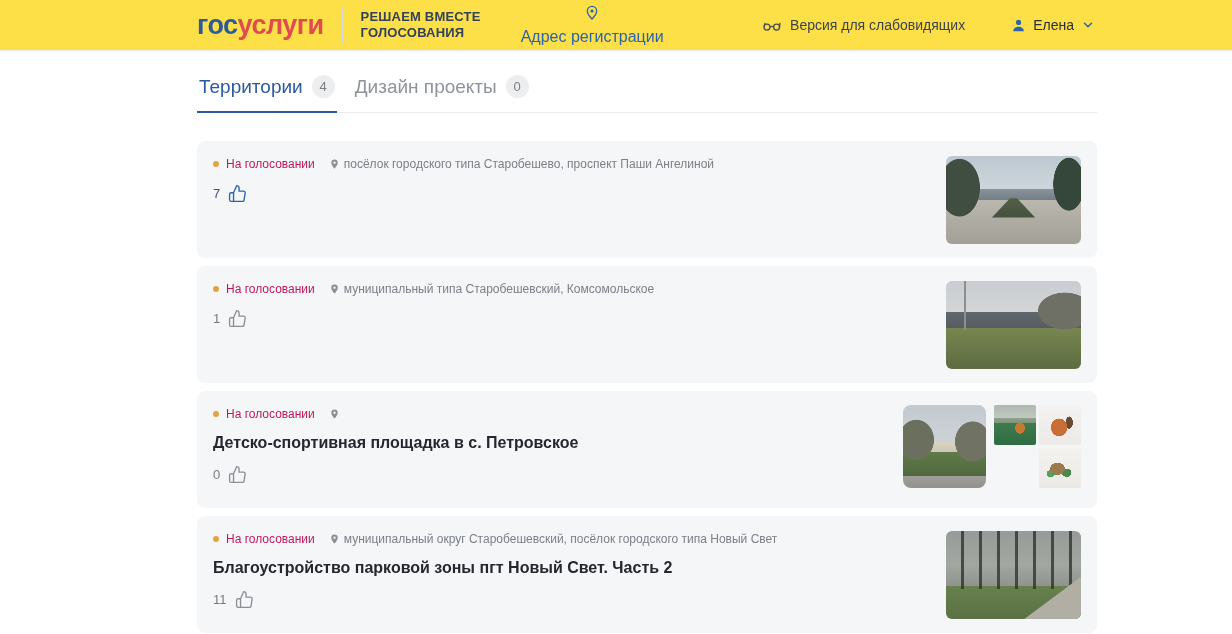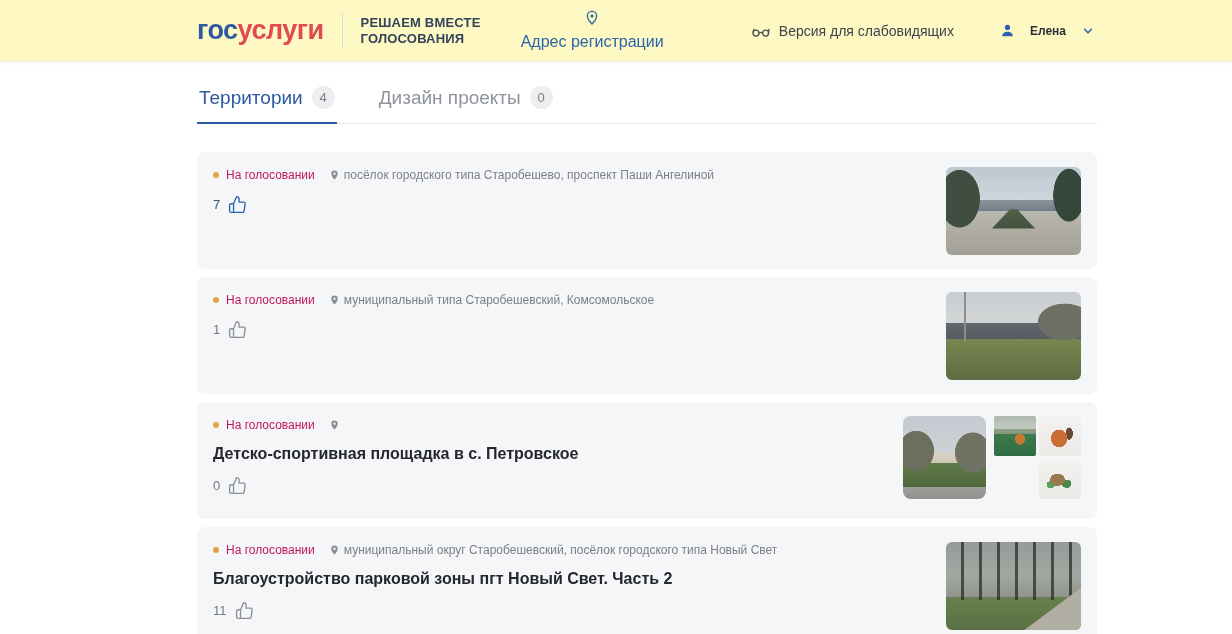--- a/index.html
+++ b/index.html
@@ -1,40 +1,40 @@
 <!DOCTYPE html>
 <html><head>
 <meta charset="utf-8">
 <style>
   * { margin:0; padding:0; box-sizing:border-box; }
   html,body { width:1232px; height:634px; overflow:hidden; background:#fff;
     font-family:"Liberation Sans", sans-serif; }
 
   
-  .header { height:62px; display:flex; align-items:center;
-    padding:0 137px 0 197px; background:#fef9c3;
+  .header { height:51px; display:flex; align-items:center;
+    padding:0 137px 0 197px; background:#fde047;
     border-bottom:1px solid #eceef1; box-shadow:0 1px 4px rgba(40,50,70,.05); }
   .logo { font-size:27px; font-weight:bold; letter-spacing:-0.5px; cursor:pointer; }
   .logo .p1 { color:#2b5aa0; }
   .logo .p2 { color:#e04a52; }
   .hdr-divider { width:1px; height:36px; background:#d7dbe0; margin:0 18px; }
   .hdr-subtitle { font-size:13px; font-weight:bold; color:#32425a; line-height:16px;
     letter-spacing:.2px; }
   .hdr-address { display:flex; align-items:center; gap:7px; margin-left:40px;
     color:#2b63ad; font-size:16px; cursor:pointer;flex-direction:column; }
   .hdr-spacer { flex:1; }
   .hdr-access { display:flex; align-items:center; gap:8px; color:#3d434c;
     font-size:14px; cursor:pointer; }
-  .hdr-user { display:flex; align-items:center; gap:15px; margin-left:46px;
-    font-size:12px; color:#2b2f37; cursor:pointer;font-weight:bold; }
+  .hdr-user { display:flex; align-items:center; gap:7px; margin-left:46px;
+    font-size:14px; color:#2b2f37; cursor:pointer; }
   .icon { display:inline-flex; }
 
   
   .main { width:900px; margin:18px 0 0 197px; }
-  .tabs { display:flex; gap:40px; border-bottom:1px solid #e9ebee; }
+  .tabs { display:flex; gap:16px; border-bottom:1px solid #e9ebee; }
   .tab { display:flex; align-items:center; gap:9px; font-size:19px;
     padding:6px 2px 13px 2px; cursor:pointer; color:#8e939c;
     border-bottom:2px solid transparent; margin-bottom:-1px; }
   .tab.active { color:#2b5aa0; border-bottom-color:#2b5aa0; }
   .tab-badge { min-width:23px; height:23px; padding:0 7px; border-radius:12px;
     background:#eceef0; color:#7b8087; font-size:13px; display:inline-flex;
     align-items:center; justify-content:center; }
 
   
   .cards { margin-top:28px; display:flex; flex-direction:column; gap:8px; }

